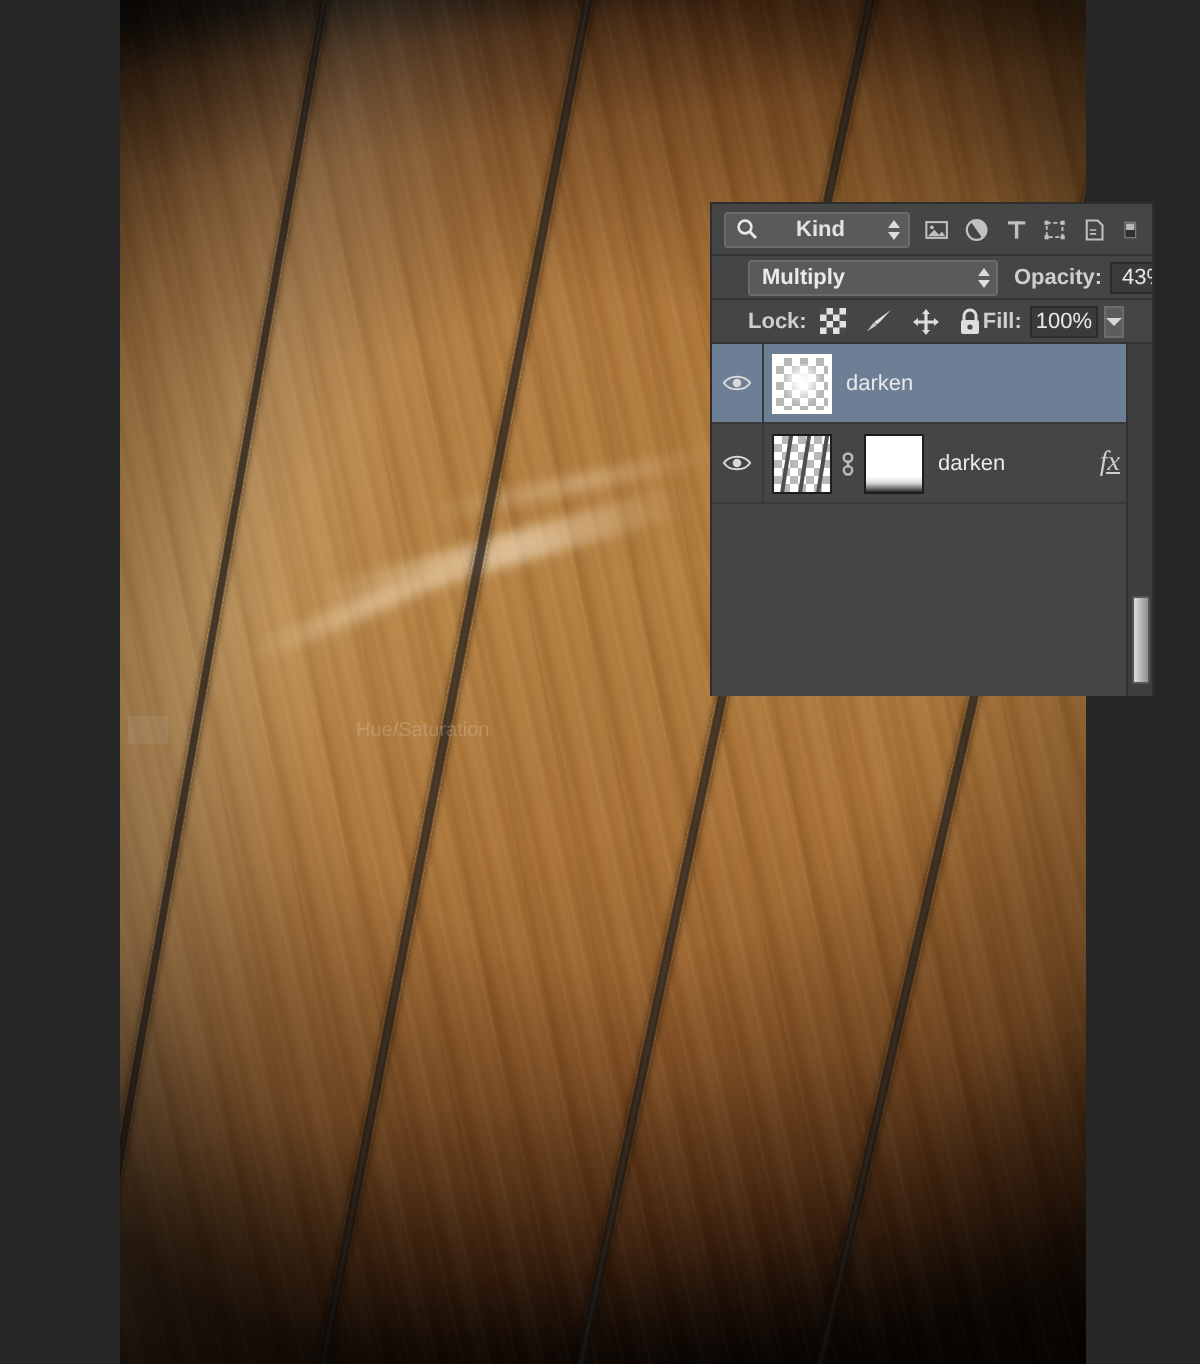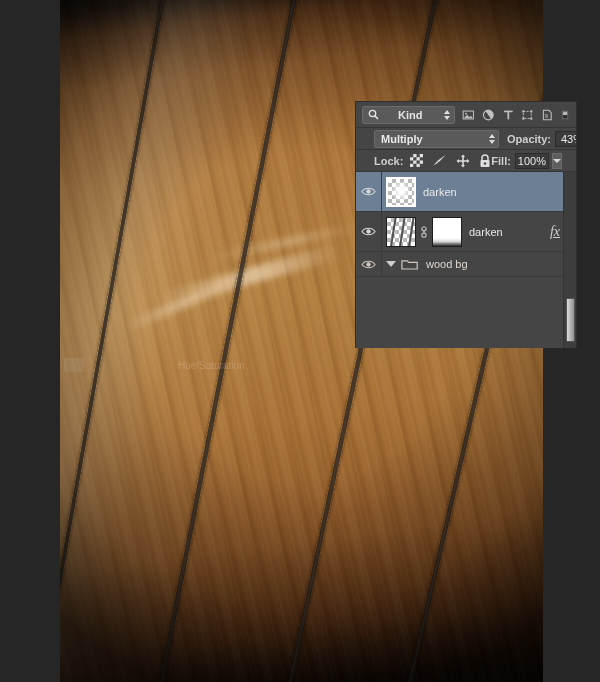--- a/index.html
+++ b/index.html
@@ -418,33 +418,20 @@
             <path d="M5 2 a2.4 2.4 0 0 0 0 4.8 M5 9.2 a2.4 2.4 0 0 1 0 4.8" fill="none" stroke="#d0d0d0" stroke-width="1.4"></path>
             <line x1="5" y1="6" x2="5" y2="10" stroke="#d0d0d0" stroke-width="1.4"></line>
           </svg>
           <div class="thumb" style="background:linear-gradient(to bottom,#ffffff 0%,#ffffff 72%,#d8d8d8 84%,#2a2a2a 100%);"></div>
         </div>
         <span class="layer-name">darken</span>
         <span class="fx-badge">fx</span>
         <span class="fx-arrow"></span>
       </div>
 
-      <div class="layer-row group">
-        <div class="eye-cell">
-          <svg width="15" height="11" viewBox="0 0 16 11">
-            <path d="M1 5.5 C4 1, 12 1, 15 5.5 C12 10, 4 10, 1 5.5 Z" fill="none" stroke="#cfc8bd" stroke-width="1.1"></path>
-            <circle cx="8" cy="5.5" r="2.3" fill="#cfc8bd"></circle>
-          </svg>
-        </div>
-        <span class="group-arrow"></span>
-        <svg class="folder" viewBox="0 0 20 14">
-          <path d="M1 12 V3 H7 L8.6 4.6 H18 V12 Z" fill="none" stroke="#cfc8bd" stroke-width="1.3"></path>
-        </svg>
-        <span class="layer-name">wood bg</span>
-      </div>
 
       <div class="layer-row group fade" style="height:22px;border-bottom:none;"></div>
     </div>
 
     <div class="scrollbar">
       <div class="scroll-thumb"></div>
     </div>
   </div>
 </div>
 

